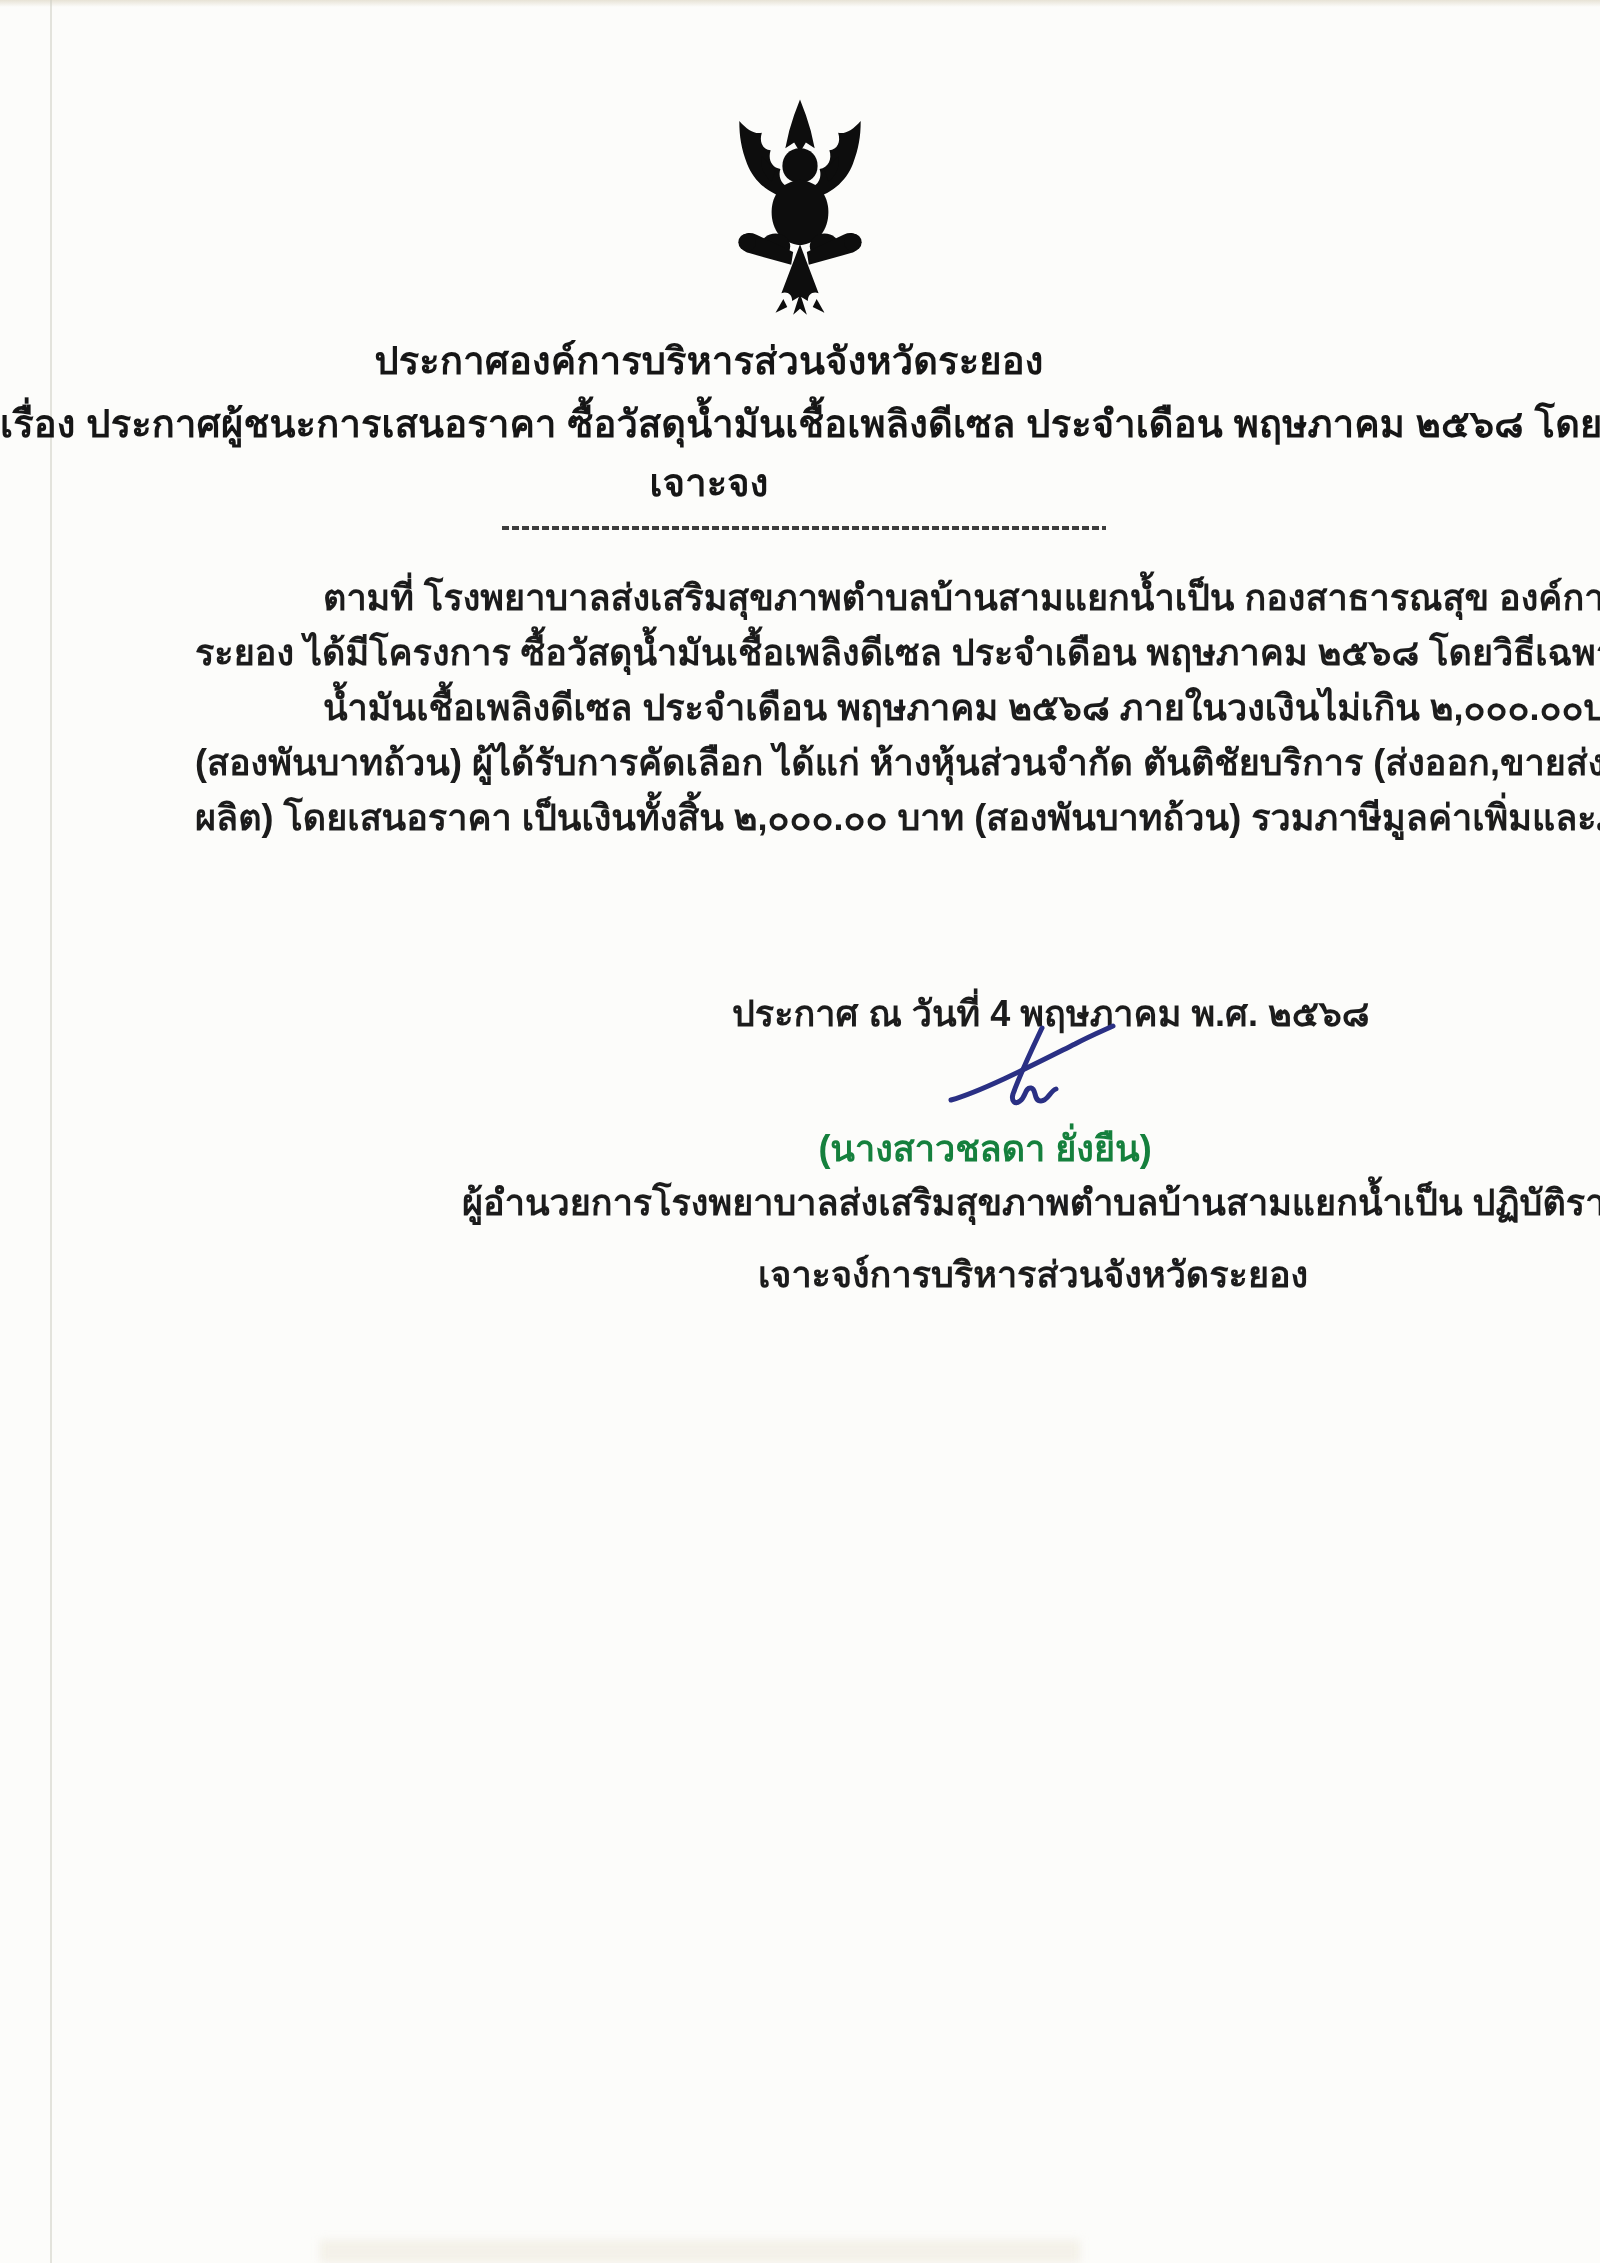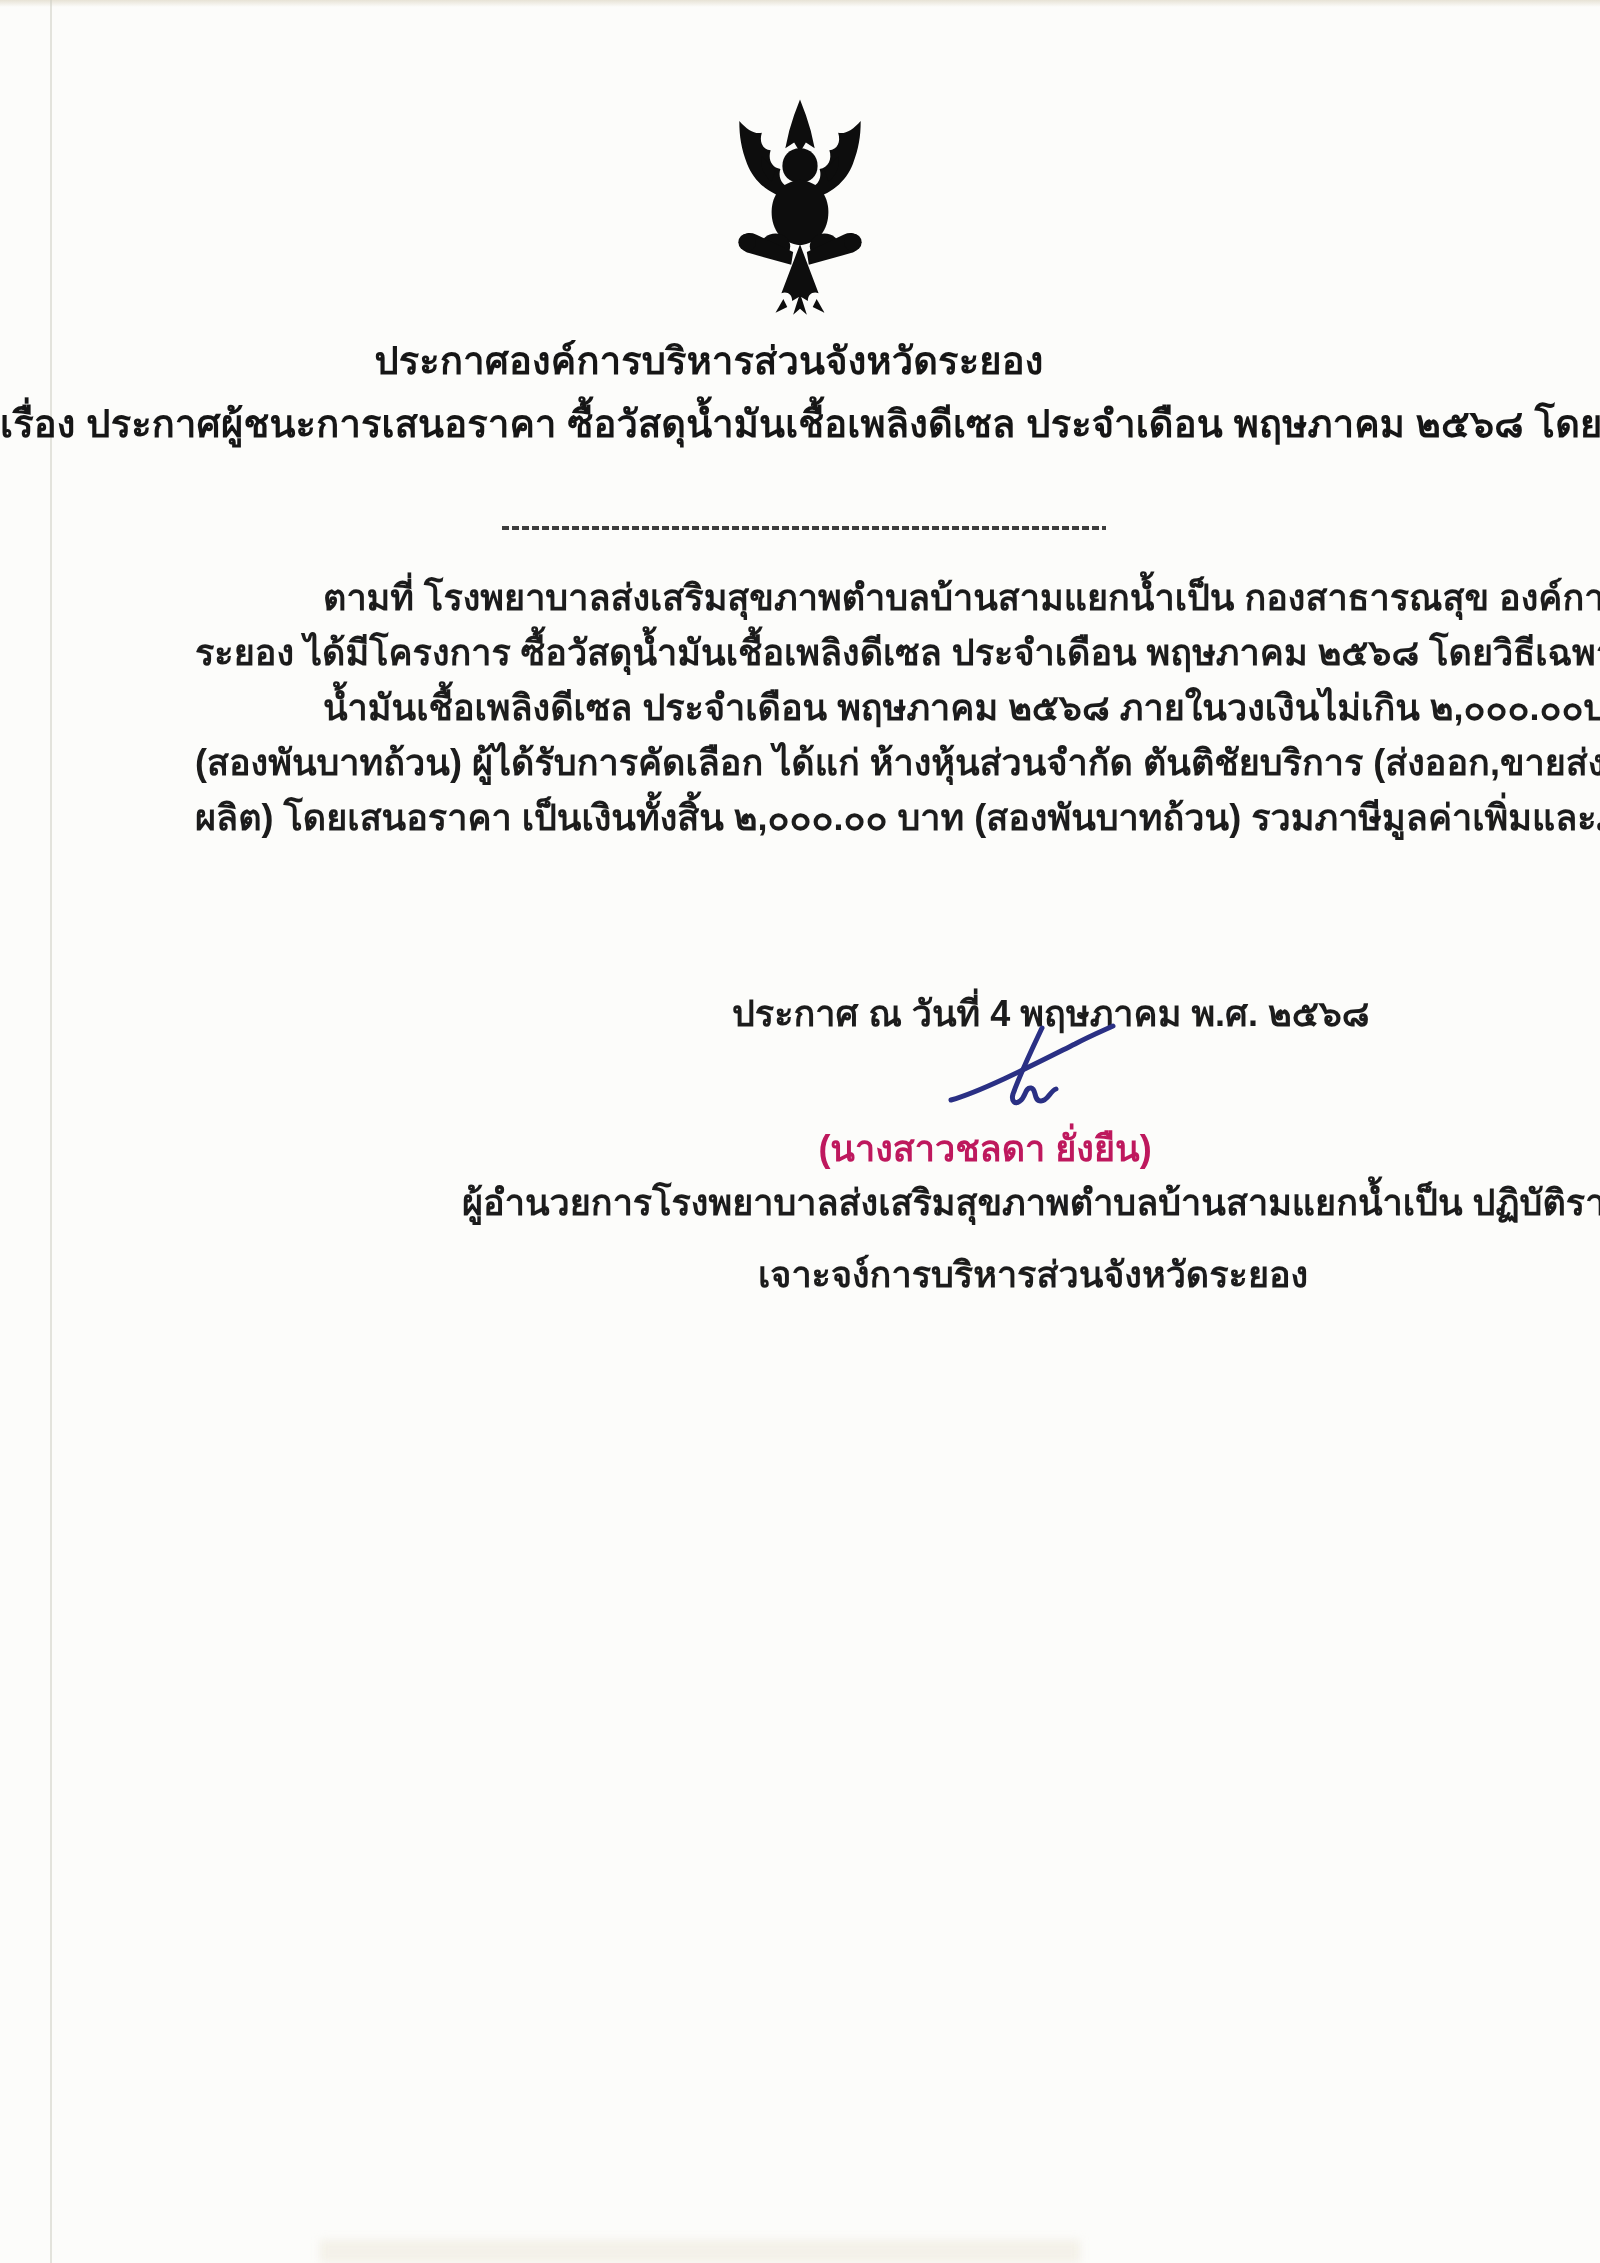--- a/index.html
+++ b/index.html
@@ -55,21 +55,21 @@
   .body-text .line.indent{padding-left:128px;}
   .date-line{
     position:absolute;left:732px;top:985px;
     font-size:36px;font-weight:600;color:#1c1c1c;white-space:nowrap;
   }
   .signature{
     position:absolute;left:945px;top:1020px;width:175px;height:100px;
   }
   .signer-name{
     position:absolute;left:785px;top:1120px;width:400px;
-    text-align:center;font-size:36px;font-weight:600;color:#be185d;white-space:nowrap;
+    text-align:center;font-size:36px;font-weight:600;color:#15803d;white-space:nowrap;
   }
   .signer-pos1{
     position:absolute;left:462px;top:1174px;width:900px;
     text-align:center;font-size:36px;font-weight:600;color:#1c1c1c;white-space:nowrap;
   }
   .signer-pos2{
     position:absolute;left:758px;top:1246px;width:416px;
     text-align:center;font-size:36px;font-weight:600;color:#1c1c1c;white-space:nowrap;
   }
 </style>
@@ -112,20 +112,21 @@
         <path d="M95 200 L88 222 L95 216 L102 222 Z"></path>
 
         <path d="M78 206 L70 220 L82 214 Z"></path>
         <path d="M112 206 L120 220 L108 214 Z"></path>
       </g>
     </svg>
   </div>
 
   <div class="title t1">ประกาศองค์การบริหารส่วนจังหวัดระยอง</div>
   <div class="title t2">เรื่อง ประกาศผู้ชนะการเสนอราคา ซื้อวัสดุน้ำมันเชื้อเพลิงดีเซล ประจำเดือน พฤษภาคม ๒๕๖๘ โดยวิธีเฉพาะ</div>
+  <div class="title t3">เจาะจง</div>
 
   <div class="divider"></div>
 
   <div class="body-text">
     <div class="line indent">ตามที่ โรงพยาบาลส่งเสริมสุขภาพตำบลบ้านสามแยกน้ำเป็น กองสาธารณสุข องค์การบริหารส่วนจังหวัด</div>
     <div class="line">ระยอง ได้มีโครงการ ซื้อวัสดุน้ำมันเชื้อเพลิงดีเซล ประจำเดือน พฤษภาคม ๒๕๖๘ โดยวิธีเฉพาะเจาะจง นั้น</div>
     <div class="line indent">น้ำมันเชื้อเพลิงดีเซล ประจำเดือน พฤษภาคม ๒๕๖๘ ภายในวงเงินไม่เกิน ๒,๐๐๐.๐๐บาท</div>
     <div class="line">(สองพันบาทถ้วน) ผู้ได้รับการคัดเลือก ได้แก่ ห้างหุ้นส่วนจำกัด ตันติชัยบริการ (ส่งออก,ขายส่ง,ขายปลีก,ให้บริการ,ผู้</div>
     <div class="line">ผลิต) โดยเสนอราคา เป็นเงินทั้งสิ้น ๒,๐๐๐.๐๐ บาท (สองพันบาทถ้วน) รวมภาษีมูลค่าเพิ่มและภาษีอื่น ค่าขนส่ง</div>
   </div>

